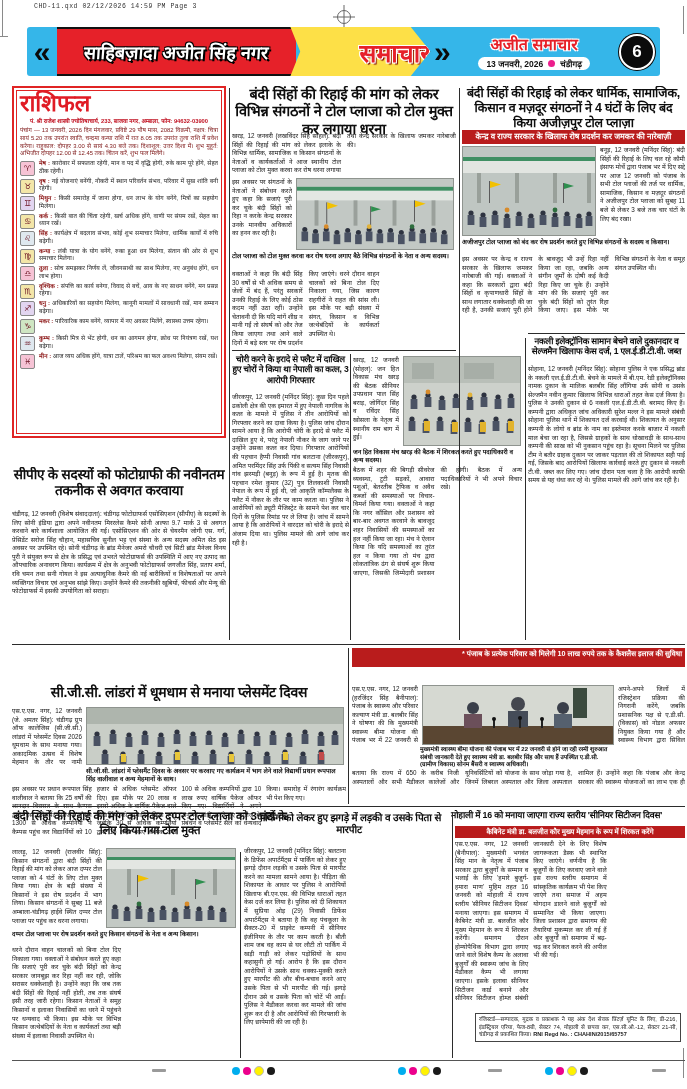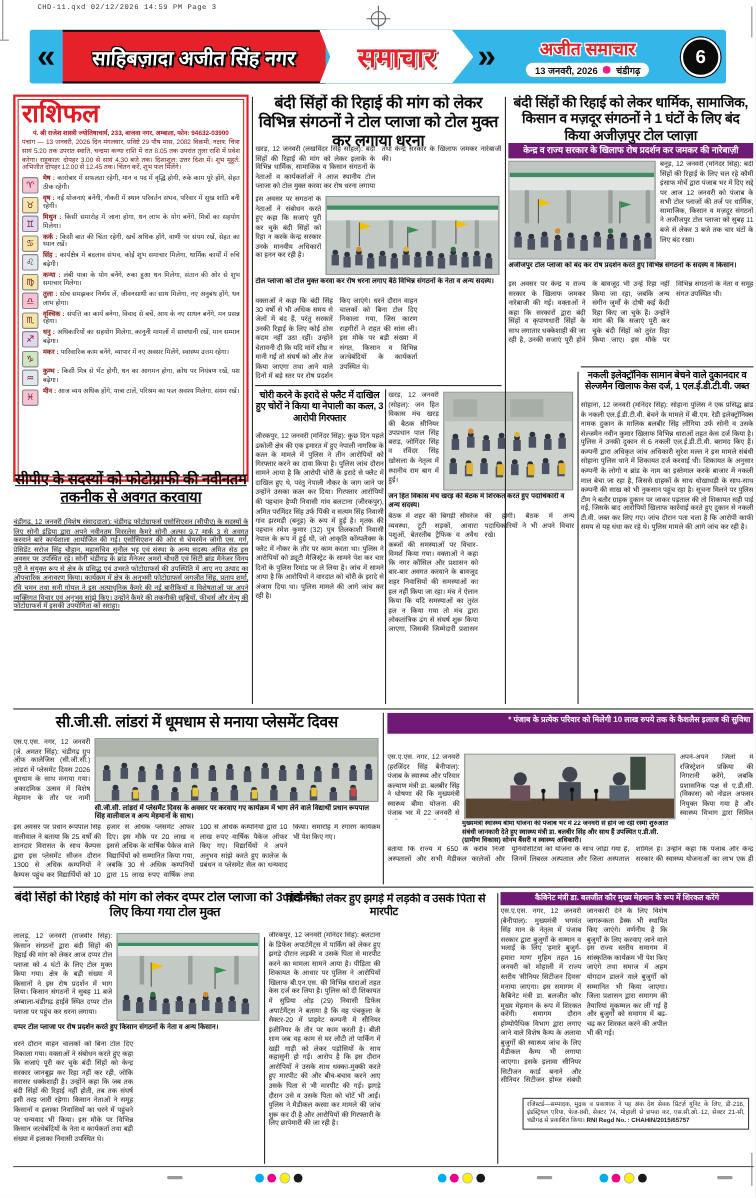--- a/index.html
+++ b/index.html
@@ -17,22 +17,22 @@
   .mh-chev{display:flex;align-items:center;justify-content:center;color:#0b0b0b;
            font-weight:bold;font-size:30px;line-height:1;}
   .mh-chev.left{width:30px;}
   .mh-chev.left::before{content:"\00AB";}
   .mh-chev.mid{width:24px;}
   .mh-chev.mid::before{content:"\00BB";}
   .mh-red{flex:1.5;background:#e62129;display:flex;align-items:center;justify-content:center;
           border-top:2px solid #111;border-bottom:2px solid #111;}
   .mh-region{color:#fff;font-weight:bold;font-size:18px;transform:skewX(-4deg);white-space:nowrap;
     text-shadow:1px 1px 0 #000,-1px -1px 0 #000,1px -1px 0 #000,-1px 1px 0 #000,2px 2px 0 #000;}
-  .mh-arrow{width:140px;margin-left:-6px;background:#ffffff;display:flex;align-items:center;justify-content:center;
-            clip-path:polygon(0 0,86% 0,100% 50%,86% 100%,0 100%,7% 50%);font-family:Liberation Mono, monospace;}
+  .mh-arrow{width:140px;margin-left:-6px;background:#fde047;display:flex;align-items:center;justify-content:flex-end;
+            clip-path:polygon(0 0,86% 0,100% 50%,86% 100%,0 100%,7% 50%);}
   .mh-banner{color:#e62129;font-weight:bold;font-size:25px;white-space:nowrap;
     text-shadow:1px 1px 0 #fff,-1px -1px 0 #fff,1px -1px 0 #fff,-1px 1px 0 #fff,2px 2px 1px #7a0000;}
   .mh-right{flex:1;display:flex;flex-direction:column;align-items:center;justify-content:center;gap:2px;}
   .mh-paper{color:#e62129;font-weight:bold;font-size:16px;white-space:nowrap;
     text-shadow:1px 1px 0 #fff,-1px -1px 0 #fff,1px -1px 0 #fff,-1px 1px 0 #fff;}
   .mh-pill{background:#fff;border-radius:9px;padding:1px 8px;display:flex;align-items:center;gap:5px;
            font-size:8.5px;font-weight:bold;color:#111;white-space:nowrap;}
   .mh-dot{width:7px;height:7px;border-radius:50%;background:#ec1e8c;display:inline-block;}
   .mh-ballwrap{width:46px;display:flex;align-items:center;justify-content:center;}
   .mh-ball{width:32px;height:32px;border-radius:50%;background:#0b0b0b;color:#fff;display:flex;
@@ -51,41 +51,41 @@
              align-items:center;justify-content:center;font-size:8px;color:#6a1020;margin-top:1px;}
   .sign-text{font-size:6px;line-height:1.28;color:#222;text-align:justify;}
   .sn{color:#8a1212;font-weight:bold;}
   .sn::after{content:" : ";}
   .c1{background:#f6c3d5;} .c2{background:#f3e6a8;} .c3{background:#e2d5f0;}
   .c4{background:#cfe6c3;} .c5{background:#dfe8ef;}
   
   .hl{font-weight:bold;color:#0d0d0d;text-align:center;letter-spacing:-.2px;line-height:1.2;}
   .body-txt{font-size:6.3px;line-height:1.36;text-align:justify;color:#222;overflow:hidden;column-fill:auto;}
   .caption{font-size:6.4px;font-weight:bold;line-height:1.25;color:#111;overflow:hidden;}
-  .redbar{background:#701a75;color:#fff;font-weight:bold;text-align:center;overflow:hidden;}
+  .redbar{background:#b91c1c;color:#fff;font-weight:bold;text-align:center;overflow:hidden;}
   .photo{border:1px solid #8f948f;background:#c6ccc8;overflow:hidden;flex:0 0 auto;}
   .photo svg{display:block;width:100%;height:100%;}
   .vrule{width:1px;background:#2b2b2b;}
   .hrule{height:1px;background:#2b2b2b;}
   
   .art{overflow:hidden;box-sizing:border-box;}
   #a-kt{left:232px;top:86px;width:224px;height:262px;}
   #a-kt .hl{font-size:14.5px;height:46px;}
   #a-az{left:462px;top:86px;width:223px;height:246px;}
   #a-az .hl{font-size:12.5px;height:42px;}
   #a-az .redbar{font-size:8px;height:14px;line-height:14px;margin:2px 0;}
   #a-mu{left:232px;top:354px;width:117px;height:286px;}
   #a-mu .hl{font-size:8.6px;height:36px;}
   #a-ma{left:353px;top:354px;width:169px;height:286px;}
   #a-ma .hl{font-size:10.2px;height:34px;}
   #a-fl{left:528px;top:336px;width:157px;height:304px;}
   #a-fl .hl{font-size:8.6px;height:26px;}
-  #a-cpa{left:12px;top:428px;width:214px;height:198px;text-decoration:underline;}
+  #a-cpa{left:12px;top:467px;width:214px;height:198px;}
   #a-cpa .hl{font-size:13.5px;height:40px;}
-  #a-cgc{left:12px;top:648px;width:334px;height:156px;}
+  #a-cgc{left:12px;top:684px;width:334px;height:156px;}
   #a-cgc .hl{font-size:14px;height:21px;white-space:nowrap;}
   #a-he{left:352px;top:648px;width:333px;height:156px;}
   #a-he .hl{font-size:12.2px;height:31px;}
   #a-he .redbar{font-size:7.2px;line-height:1.3;padding:1px 3px;text-align:right;height:17px;margin-bottom:18px;}
   #a-da{left:12px;top:810px;width:276px;height:248px;}
   #a-da .hl{font-size:11.5px;height:36px;}
   #a-pk{left:244px;top:812px;width:210px;height:246px;}
   #a-pk .hl{font-size:10.2px;height:32px;}
   #a-se{left:428px;top:810px;width:257px;height:248px;}
   #a-se .hl{font-size:8.8px;height:15px;white-space:nowrap;}
@@ -248,21 +248,21 @@
             <circle cx="74" cy="49" r="2.4" fill="#e0b23a"></circle>
             <circle cx="118" cy="49" r="2.4" fill="#2e6e3e"></circle>
         </svg>
       </div>
     </div>
     <div class="caption" style="height:16px;margin-top:2px;">टोल प्लाजा को टोल मुक्त करवा कर रोष धरना लगाए बैठे विभिन्न संगठनों के नेता व अन्य सदस्य।</div>
     <div class="body-txt" style="column-count:3;column-gap:6px;height:78px;margin-top:2px;">वक्ताओं ने कहा कि बंदी सिंह 30 वर्षों से भी अधिक समय से जेलों में बंद हैं, परंतु सरकारें उनकी रिहाई के लिए कोई ठोस कदम नहीं उठा रहीं। उन्होंने चेतावनी दी कि यदि मांगें शीघ्र न मानी गईं तो संघर्ष को और तेज किया जाएगा तथा आने वाले दिनों में बड़े स्तर पर रोष प्रदर्शन किए जाएंगे। धरने दौरान वाहन चालकों को बिना टोल दिए निकाला गया, जिस कारण राहगीरों ने राहत की सांस ली। इस मौके पर बड़ी संख्या में संगत, किसान व विभिन्न जत्थेबंदियों के कार्यकर्ता उपस्थित थे।</div>
   </div>
 
   <div class="abs art" id="a-az">
-    <div class="hl">बंदी सिंहों की रिहाई को लेकर धार्मिक, सामाजिक, किसान व मज़दूर संगठनों ने 1 घंटों के लिए बंद किया अजीज़पुर टोल प्लाज़ा</div>
+    <div class="hl">बंदी सिंहों की रिहाई को लेकर धार्मिक, सामाजिक, किसान व मज़दूर संगठनों ने 4 घंटों के लिए बंद किया अजीज़पुर टोल प्लाज़ा</div>
     <div class="redbar">केन्द्र व राज्य सरकार के खिलाफ रोष प्रदर्शन कर जमकर की नारेबाज़ी</div>
     <div class="flexrow" style="height:90px;">
       <div class="photo" style="width:132px;height:88px;">
         <svg viewBox="0 0 132 88" preserveAspectRatio="none">
           <rect width="132" height="88" fill="#bfc6c2"></rect>
             <rect y="10" width="132" height="16" fill="#e2e5e1"></rect>
           <rect y="10" width="132" height="4" fill="#3f8f63"></rect>
           <rect x="14" y="26" width="4" height="30" fill="#99a09a"></rect>
             <rect x="52" y="26" width="4" height="30" fill="#99a09a"></rect>
             <rect x="90" y="26" width="4" height="30" fill="#99a09a"></rect>
@@ -455,20 +455,21 @@
     <div class="caption" style="height:14px;margin-top:2px;width:224px;">दप्पर टोल प्लाजा पर रोष प्रदर्शन करते हुए किसान संगठनों के नेता व अन्य किसान।</div>
     <div class="body-txt" style="column-count:2;column-gap:6px;height:106px;margin-top:2px;width:224px;">धरने दौरान वाहन चालकों को बिना टोल दिए निकाला गया। वक्ताओं ने संबोधन करते हुए कहा कि सजाएं पूरी कर चुके बंदी सिंहों को केन्द्र सरकार जानबूझ कर रिहा नहीं कर रही, जोकि सरासर धक्केशाही है। उन्होंने कहा कि जब तक बंदी सिंहों की रिहाई नहीं होती, तब तक संघर्ष इसी तरह जारी रहेगा। किसान नेताओं ने समूह किसानों व इलाका निवासियों का धरने में पहुंचने पर धन्यवाद भी किया। इस मौके पर विभिन्न किसान जत्थेबंदियों के नेता व कार्यकर्ता तथा बड़ी संख्या में इलाका निवासी उपस्थित थे।</div>
   </div>
 
   <div class="abs art" id="a-pk">
     <div class="hl">पार्किंग को लेकर हुए झगड़े में लड़की व उसके पिता से मारपीट</div>
     <div class="body-txt" style="column-count:2;column-gap:6px;height:206px;margin-top:3px;">जीरकपुर, 12 जनवरी (मनिंदर सिंह): बलटाना के डिफेंस अपार्टमैंट्स में पार्किंग को लेकर हुए झगड़े दौरान लड़की व उसके पिता से मारपीट करने का मामला सामने आया है। पीड़िता की शिकायत के आधार पर पुलिस ने आरोपियों खिलाफ बी.एन.एस. की विभिन्न धाराओं तहत केस दर्ज कर लिया है। पुलिस को दी शिकायत में सुप्रिया ओड़ (29) निवासी डिफेंस अपार्टमैंट्स ने बताया है कि वह पंचकूला के सैक्टर-20 में प्राइवेट कम्पनी में सीनियर इंजीनियर के तौर पर काम करती है। बीती शाम जब वह काम से घर लौटी तो पार्किंग में खड़ी गाड़ी को लेकर पड़ोसियों के साथ कहासुनी हो गई। आरोप है कि इस दौरान आरोपियों ने उसके साथ धक्का-मुक्की करते हुए मारपीट की और बीच-बचाव करने आए उसके पिता से भी मारपीट की गई। झगड़े दौरान उसे व उसके पिता को चोटें भी आईं। पुलिस ने मैडीकल करवा कर मामले की जांच शुरू कर दी है और आरोपियों की गिरफ्तारी के लिए छापेमारी की जा रही है।</div>
   </div>
 
   <div class="abs art" id="a-se">
+    <div class="hl">मोहाली में 16 को मनाया जाएगा राज्य स्तरीय 'सीनियर सिटीजन दिवस'</div>
     <div class="se-inner">
       <div class="redbar">कैबिनेट मंत्री डा. बलजीत कौर मुख्य मेहमान के रूप में शिरकत करेंगे</div>
       <div class="body-txt" style="column-count:3;column-gap:5px;height:170px;">एस.ए.एस. नगर, 12 जनवरी (बैनीपाल): मुख्यमंत्री भगवंत सिंह मान के नेतृत्व में पंजाब सरकार द्वारा बुजुर्गों के सम्मान व भलाई के लिए 'हमारे बुजुर्ग-हमारा माण' मुहिम तहत 16 जनवरी को मोहाली में राज्य स्तरीय 'सीनियर सिटीजन दिवस' मनाया जाएगा। इस समागम में कैबिनेट मंत्री डा. बलजीत कौर मुख्य मेहमान के रूप में शिरकत करेंगी। समागम दौरान होम्योपैथिक विभाग द्वारा लगाए जाने वाले विशेष कैम्प के अलावा बुजुर्गों की स्वास्थ्य जांच के लिए मैडीकल कैम्प भी लगाया जाएगा। इसके इलावा सीनियर सिटीजन कार्ड बनाने और सीनियर सिटीजन होम्ज संबंधी जानकारी देने के लिए विशेष जागरूकता डैस्क भी स्थापित किए जाएंगे। वर्णनीय है कि बुजुर्गों के लिए करवाए जाने वाले इस राज्य स्तरीय समागम में सांस्कृतिक कार्यक्रम भी पेश किए जाएंगे तथा समाज में अहम योगदान डालने वाले बुजुर्गों को सम्मानित भी किया जाएगा। जिला प्रशासन द्वारा समागम की तैयारियां मुकम्मल कर ली गई हैं और बुजुर्गों को समागम में बढ़-चढ़ कर शिरकत करने की अपील भी की गई।</div>
       <div class="imprint">
         <span>रजिस्टर्ड—सम्पादक, मुद्रक व प्रकाशक ने यह अंक देश सेवक प्रिंटर्ज़ यूनिट के लिए, डी-216, इंडस्ट्रियल एरिया, फेज-8बी, सेक्टर 74, मोहाली से छपवा कर, एस.सी.ओ.-12, सेक्टर 21-सी, चंडीगढ़ से प्रकाशित किया।</span>
         <b>RNI Regd No. : CHAHIN/2015/65757</b>
       </div>
     </div>
   </div>
 

